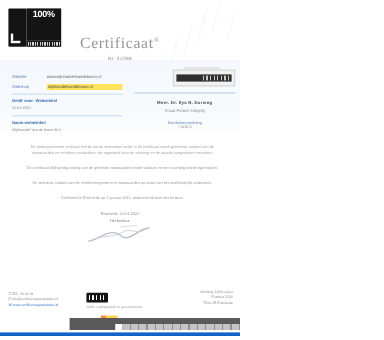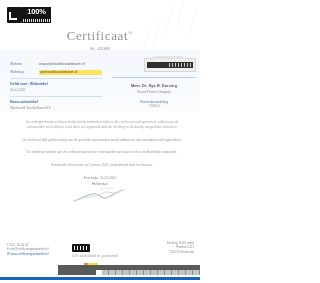--- a/index.html
+++ b/index.html
@@ -11,21 +11,21 @@
     position:relative;
     color:#2b2b2b;
   }
   .page{position:absolute;inset:0;background:#fff;overflow:hidden;}
 
   
   .watermark{position:absolute;top:0;right:0;width:90px;height:120px;pointer-events:none;opacity:.55;}
   .watermark i{position:absolute;display:block;width:1px;background:#e9eef4;transform:rotate(16deg);}
 
   
-  .logo{position:absolute;left:7px;top:7px;width:44px;height:16px;display:flex;align-items:stretch;}
+  .logo{position:absolute;left:7px;top:7px;width:44px;height:32px;display:flex;align-items:stretch;}
   .logo-mark{width:15px;background:#141414;position:relative;border-radius:1px;}
   .logo-mark:before{content:"";position:absolute;left:2px;bottom:3px;width:8px;height:2px;background:#fff;}
   .logo-mark:after{content:"";position:absolute;left:2px;bottom:5px;width:2px;height:6px;background:#fff;}
   .logo-right{flex:1;display:flex;flex-direction:column;}
   .logo-top{flex:1;background:#141414;color:#fff;font-size:7.5px;font-weight:bold;line-height:10px;text-align:center;letter-spacing:-.2px;}
   .logo-bot{height:5px;background:#141414;position:relative;}
   .logo-bot span{position:absolute;inset:1px 1px;background:repeating-linear-gradient(90deg,#fff 0 1px,#141414 1px 2px);opacity:.85;}
 
   
   .title-wrap{position:absolute;left:0;right:0;top:28px;text-align:center;}

